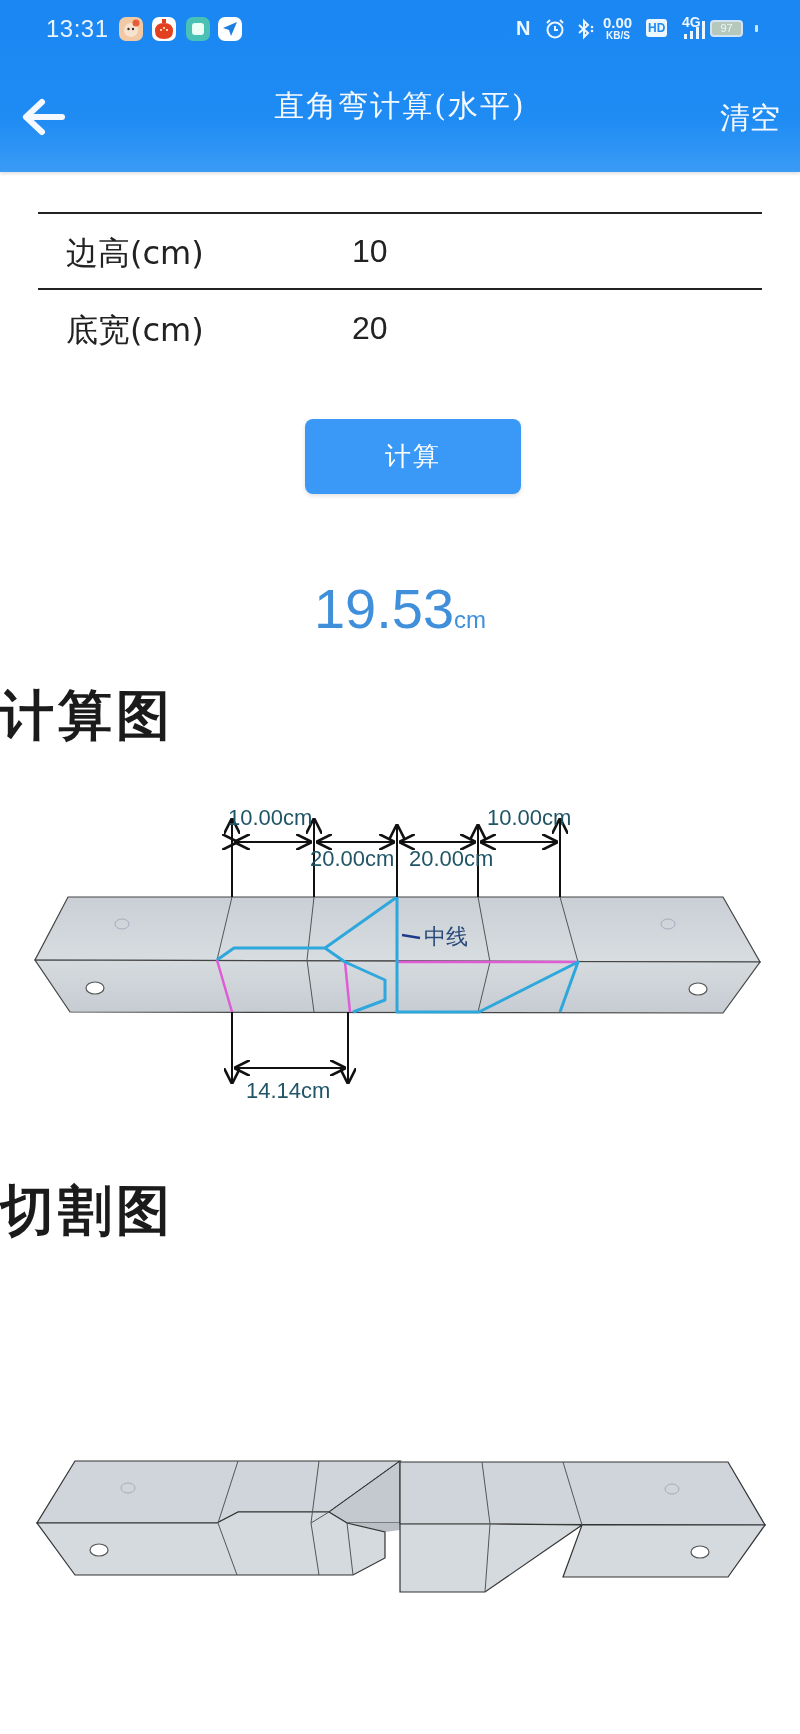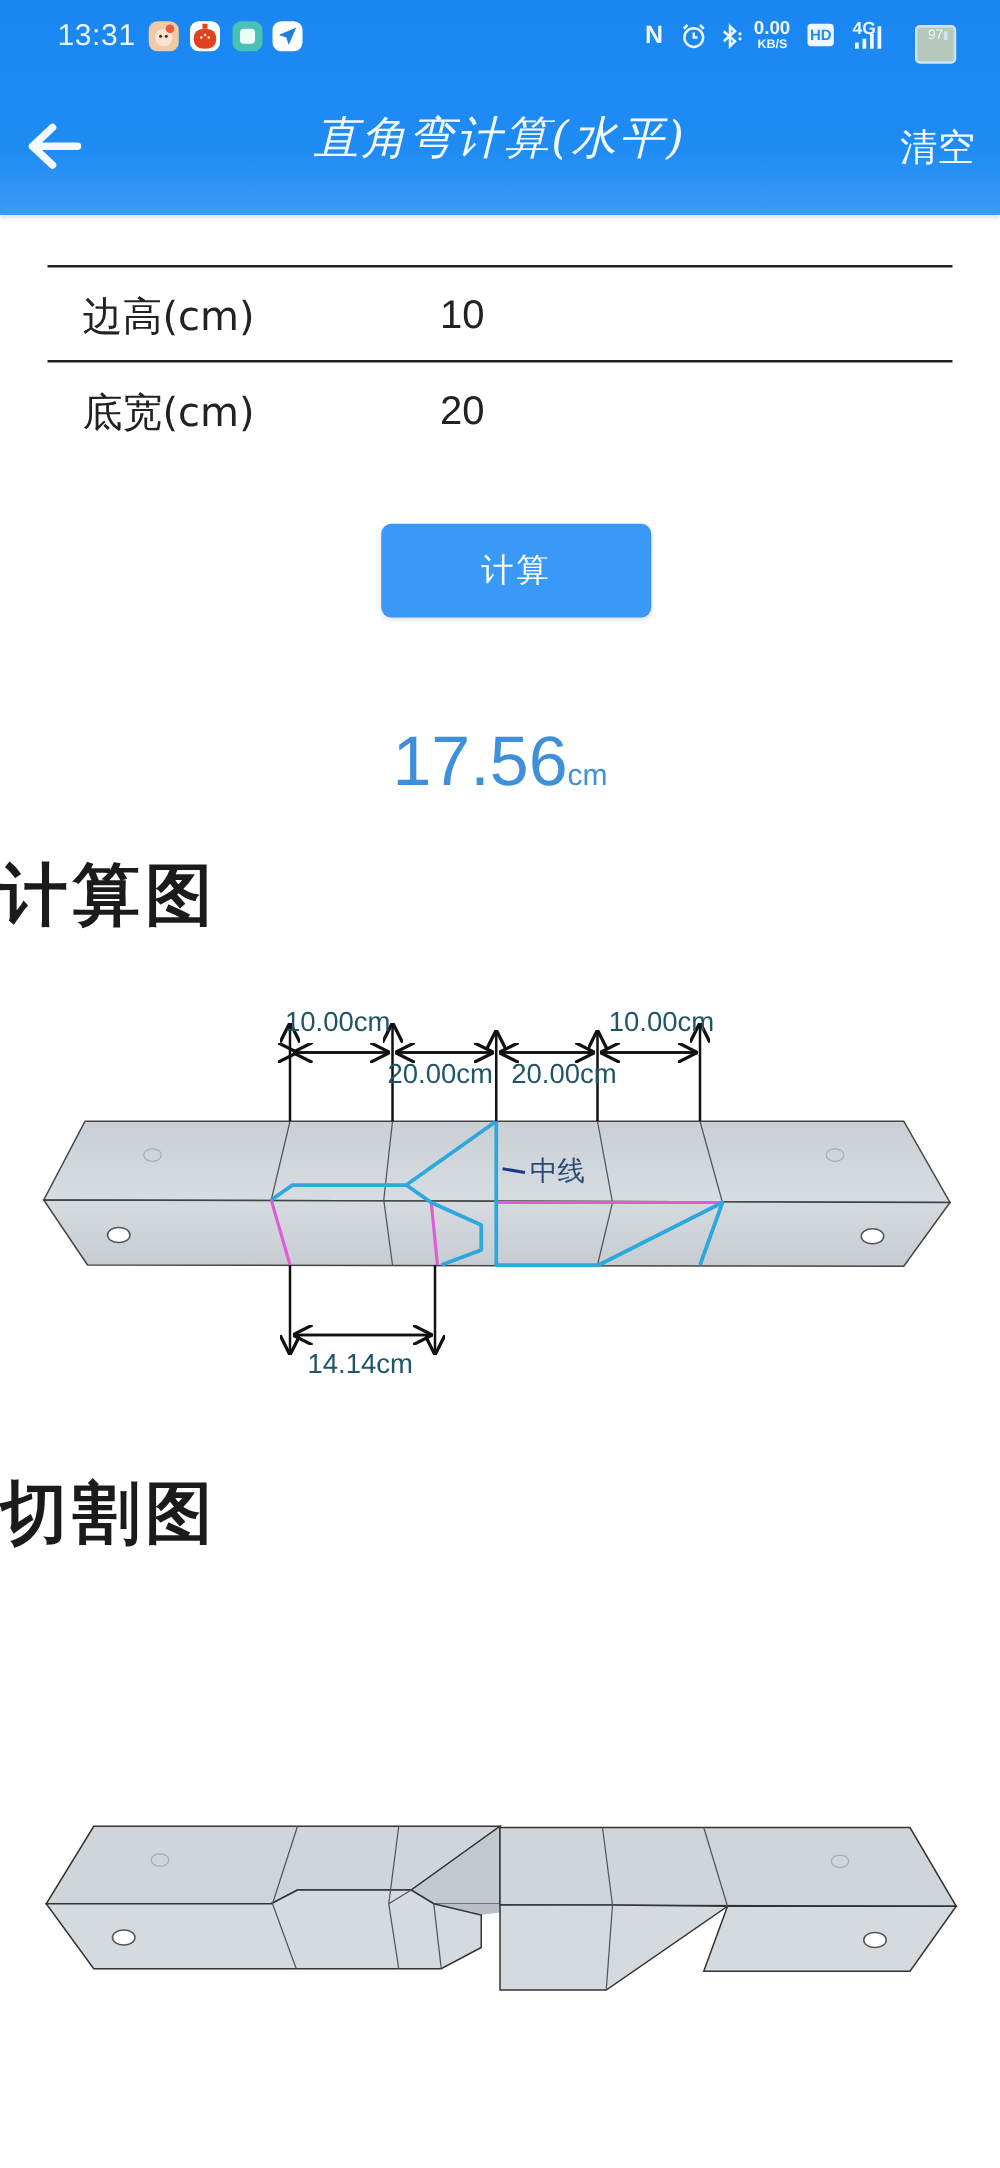--- a/index.html
+++ b/index.html
@@ -9,22 +9,22 @@
 
   
   .header { position:absolute; left:0; top:0; width:800px; height:172px;
             background:linear-gradient(180deg,#1a86f2 0%,#1f8cf4 70%,#3a9bf5 100%);
             box-shadow:0 2px 3px rgba(0,0,0,0.12); }
   .status-time { position:absolute; left:46px; top:15px; font-size:24px; color:#eaf4ff;
                  font-family:"Liberation Sans",sans-serif; letter-spacing:0.5px; }
   .app-icon { position:absolute; top:17px; width:24px; height:24px; border-radius:7px; }
   .status-right { position:absolute; top:14px; height:32px; color:#eef6ff; font-family:"Liberation Sans",sans-serif; }
   .back-btn { position:absolute; left:18px; top:95px; width:50px; height:44px; cursor:pointer; }
-  .title { position:absolute; left:150px; width:500px; top:86px; text-align:center; font-size:36px;
-           color:#f4f9ff; font-family:"DejaVu Serif","Liberation Serif",serif; letter-spacing:2px;font-style:italic; }
+  .title { position:absolute; left:150px; width:500px; top:86px; text-align:center; font-size:30px;
+           color:#f4f9ff; font-family:"DejaVu Serif","Liberation Serif",serif; letter-spacing:2px; }
   .clear-btn { position:absolute; left:720px; top:98px; font-size:30px; color:#f4f9ff;
                font-family:"DejaVu Serif","Liberation Serif",serif; cursor:pointer; }
 
   
   .divider { position:absolute; left:38px; width:724px; height:2px; background:#222; }
   .field-label { position:absolute; left:66px; font-size:32px; color:#222;
                  font-family:"DejaVu Sans","Liberation Sans",sans-serif;text-align:center; }
   .field-input { position:absolute; left:350px; width:400px; height:50px; border:none; outline:none;
                  font-size:32px; color:#222; background:transparent; padding:0 2px;
                  font-family:"Liberation Sans",sans-serif; }
@@ -92,21 +92,21 @@
     <span style="position:absolute;left:91px;top:0px;font-size:15px;font-weight:bold;">0.00</span>
     <span style="position:absolute;left:94px;top:16px;font-size:10px;font-weight:bold;">KB/S</span>
     <span style="position:absolute;left:134px;top:5px;font-size:12px;font-weight:bold;background:#eef6ff;color:#1f8cf4;border-radius:3px;padding:2px 2px;">HD</span>
     <span style="position:absolute;left:170px;top:0px;font-size:14px;font-weight:bold;">4G</span>
     <svg style="position:absolute;left:170px;top:5px;" width="28" height="22" viewBox="0 0 28 22">
         <rect x="2" y="15" width="3" height="5" fill="#eef6ff"></rect>
         <rect x="8" y="12" width="3" height="8" fill="#eef6ff"></rect>
         <rect x="14" y="8" width="3" height="12" fill="#eef6ff"></rect>
         <rect x="20" y="2" width="3" height="18" fill="#eef6ff"></rect>
       </svg>
-    <div style="position:absolute;left:220px;top:6px;width:33px;height:31px;border:2px solid #cfe3f5;border-radius:4px;background:#b5c8bb;box-sizing:border-box;">
+    <div style="position:absolute;left:198px;top:6px;width:33px;height:17px;border:2px solid #cfe3f5;border-radius:4px;background:#b5c8bb;box-sizing:border-box;">
       <span style="position:absolute;left:0;width:100%;text-align:center;top:0px;font-size:11px;color:#eef6ff;">97</span>
     </div>
     <div style="position:absolute;left:243px;top:11px;width:3px;height:7px;background:#cfe3f5;border-radius:1px;"></div>
   </div>
 
   <div class="back-btn">
     <svg width="50" height="44" viewBox="0 0 50 44">
       <path d="M8 22 H44 M8 22 L24 7 M8 22 L24 37" stroke="#f4f9ff" stroke-width="6" fill="none" stroke-linecap="round" stroke-linejoin="round"></path>
     </svg>
   </div>
@@ -117,21 +117,21 @@
 <div class="divider" style="top:212px;"></div>
 <span class="field-label" style="top:232px;">边高(cm)</span>
 <input class="field-input" style="top: 226px;" type="text" value="10">
 <div class="divider" style="top:288px;"></div>
 <span class="field-label" style="top:309px;">底宽(cm)</span>
 <input class="field-input" style="top: 303px;" type="text" value="20">
 
 <div class="calc-btn">计算</div>
 
 <div class="result">
-  <span class="result-num">17.56</span><span class="result-unit">cm</span>
+  <span class="result-num">19.53</span><span class="result-unit">cm</span>
 </div>
 
 <div class="section-heading" style="top:680px;">计算图</div>
 
 <svg class="abs" style="left:0;top:780px;" width="800" height="330" viewBox="0 780 800 330">
   <defs>
     <linearGradient id="gTop" x1="0" y1="0" x2="0" y2="1">
         <stop offset="0" stop-color="#c9cfd5"></stop>
         <stop offset="1" stop-color="#d8dde1"></stop>
       </linearGradient>

